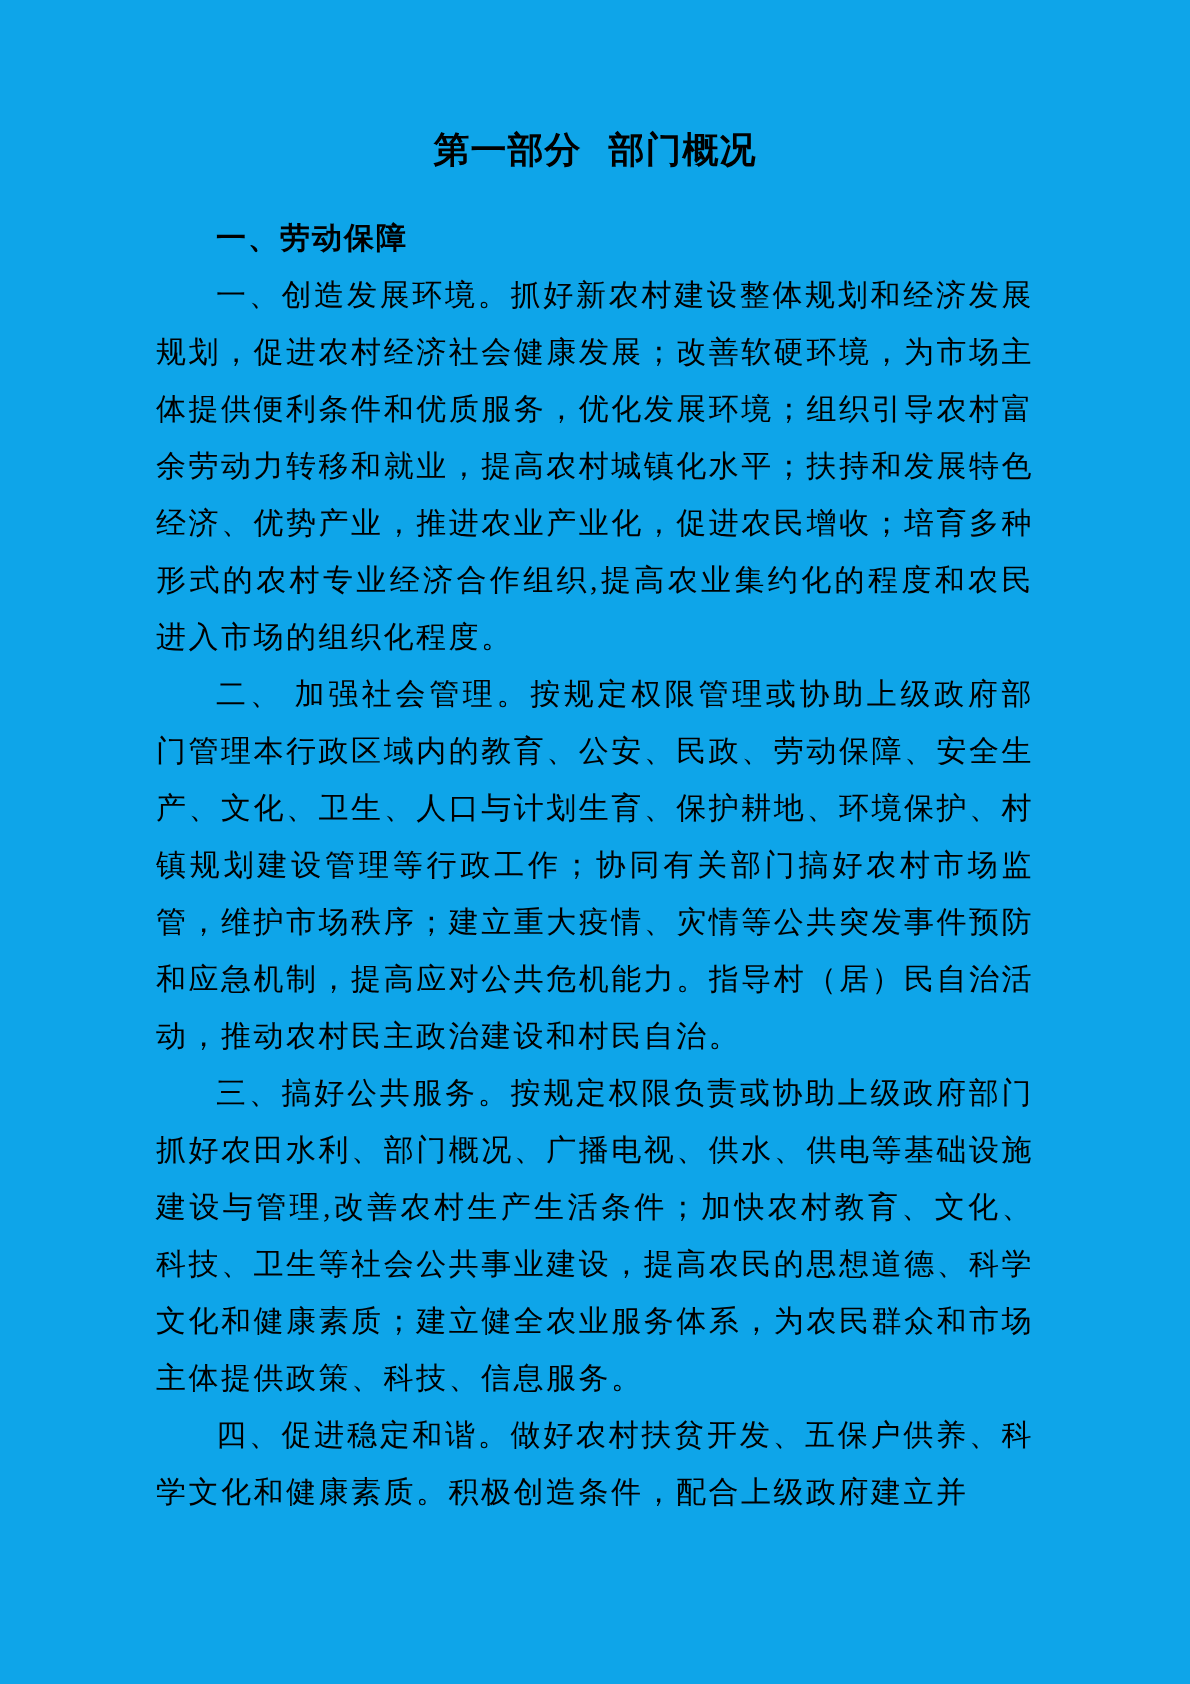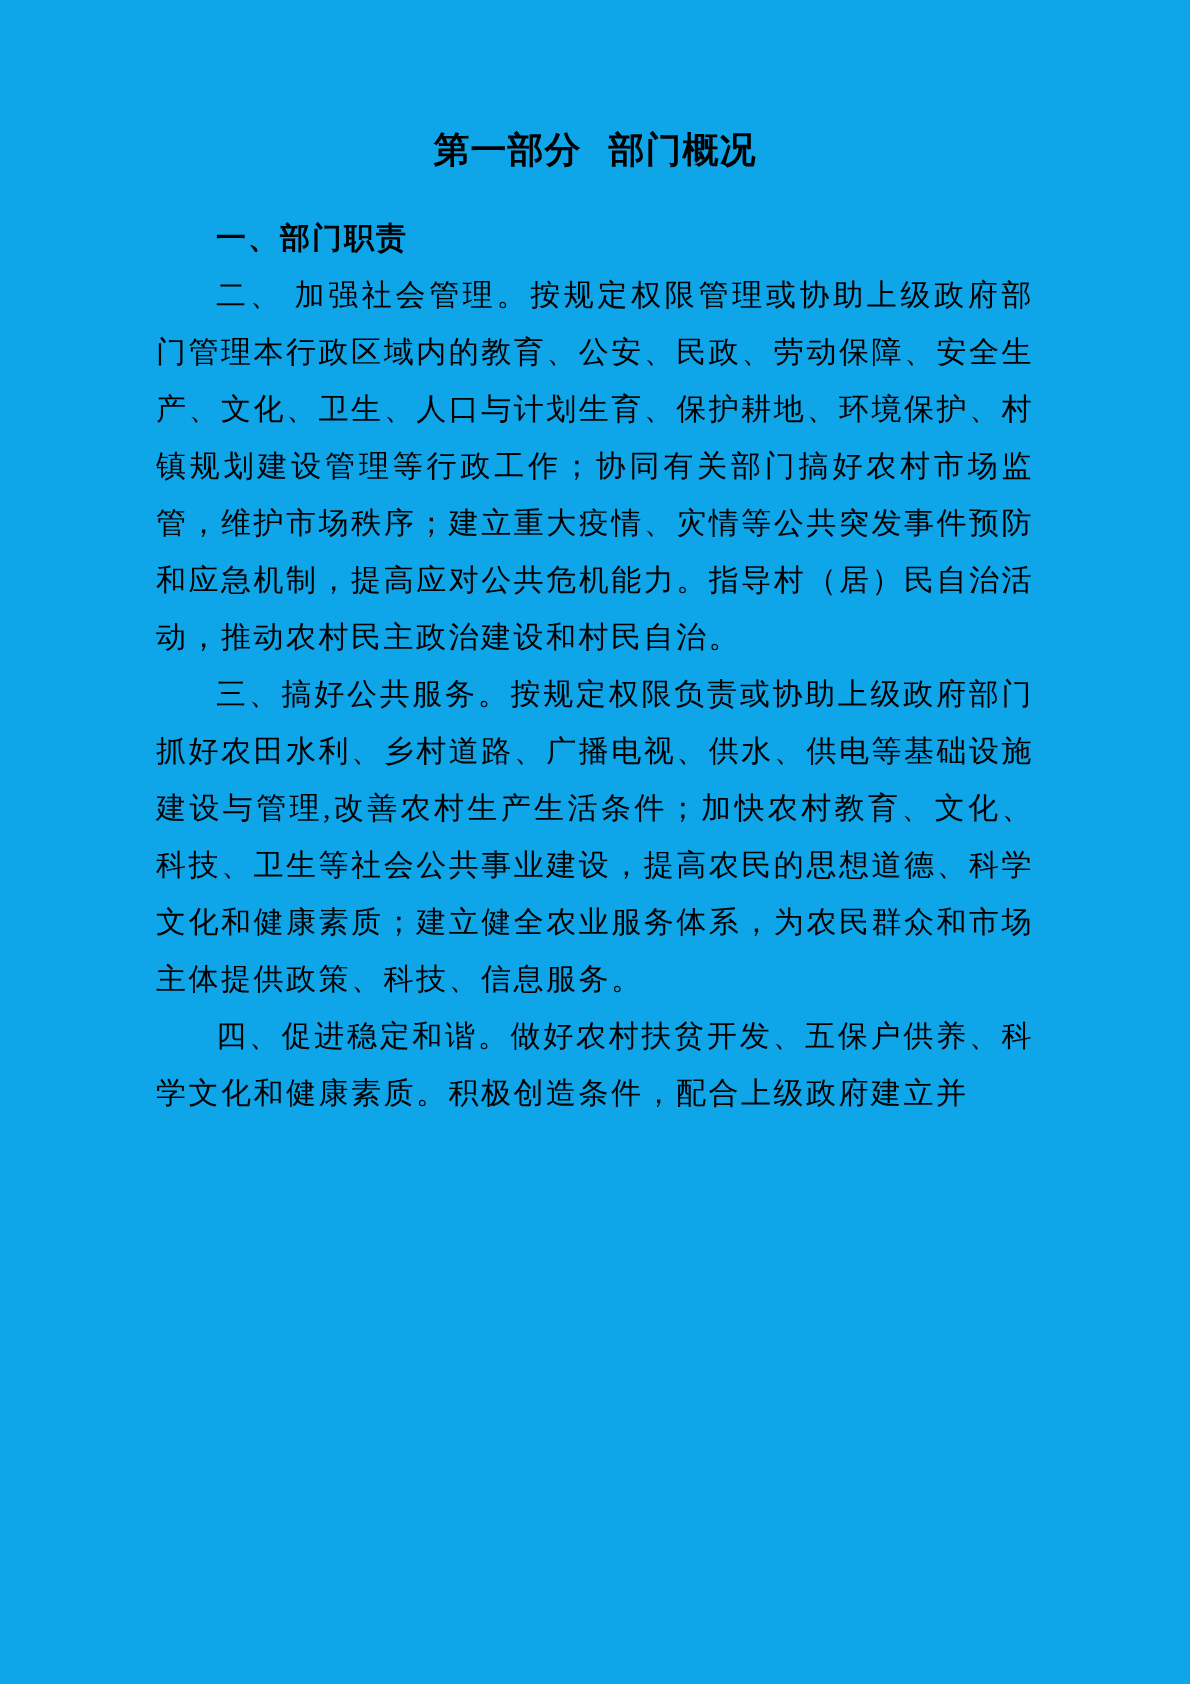--- a/index.html
+++ b/index.html
@@ -47,20 +47,21 @@
     text-indent: 2em;
     margin: 0;
   }
 </style>
 </head>
 <body>
 
 <div class="page">
   <h1 class="doc-title">第一部分 部门概况</h1>
 
-  <h2 class="section-heading">一、部门职责</h2>
+  <h2 class="section-heading">一、劳动保障</h2>
 
   <div class="body-text">
+      <p>一、创造发展环境。抓好新农村建设整体规划和经济发展规划，促进农村经济社会健康发展；改善软硬环境，为市场主体提供便利条件和优质服务，优化发展环境；组织引导农村富余劳动力转移和就业，提高农村城镇化水平；扶持和发展特色经济、优势产业，推进农业产业化，促进农民增收；培育多种形式的农村专业经济合作组织,提高农业集约化的程度和农民进入市场的组织化程度。</p>
       <p>二、 加强社会管理。按规定权限管理或协助上级政府部门管理本行政区域内的教育、公安、民政、劳动保障、安全生产、文化、卫生、人口与计划生育、保护耕地、环境保护、村镇规划建设管理等行政工作；协同有关部门搞好农村市场监管，维护市场秩序；建立重大疫情、灾情等公共突发事件预防和应急机制，提高应对公共危机能力。指导村（居）民自治活动，推动农村民主政治建设和村民自治。</p>
-      <p>三、搞好公共服务。按规定权限负责或协助上级政府部门抓好农田水利、乡村道路、广播电视、供水、供电等基础设施建设与管理,改善农村生产生活条件；加快农村教育、文化、科技、卫生等社会公共事业建设，提高农民的思想道德、科学文化和健康素质；建立健全农业服务体系，为农民群众和市场主体提供政策、科技、信息服务。</p>
+      <p>三、搞好公共服务。按规定权限负责或协助上级政府部门抓好农田水利、部门概况、广播电视、供水、供电等基础设施建设与管理,改善农村生产生活条件；加快农村教育、文化、科技、卫生等社会公共事业建设，提高农民的思想道德、科学文化和健康素质；建立健全农业服务体系，为农民群众和市场主体提供政策、科技、信息服务。</p>
       <p>四、促进稳定和谐。做好农村扶贫开发、五保户供养、科学文化和健康素质。积极创造条件，配合上级政府建立并</p>
     </div>
 </div>
 
 </body></html>

